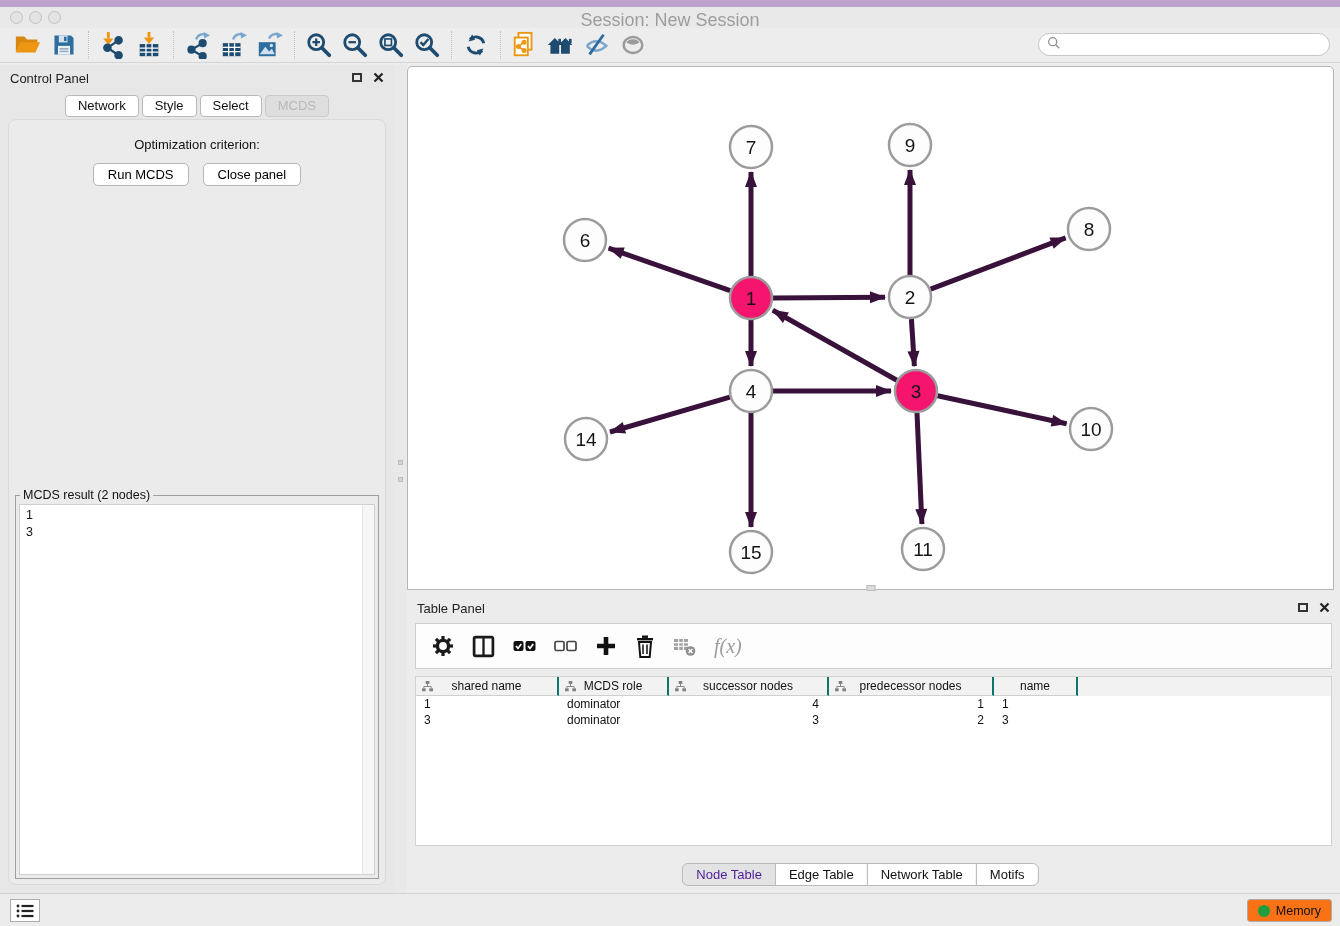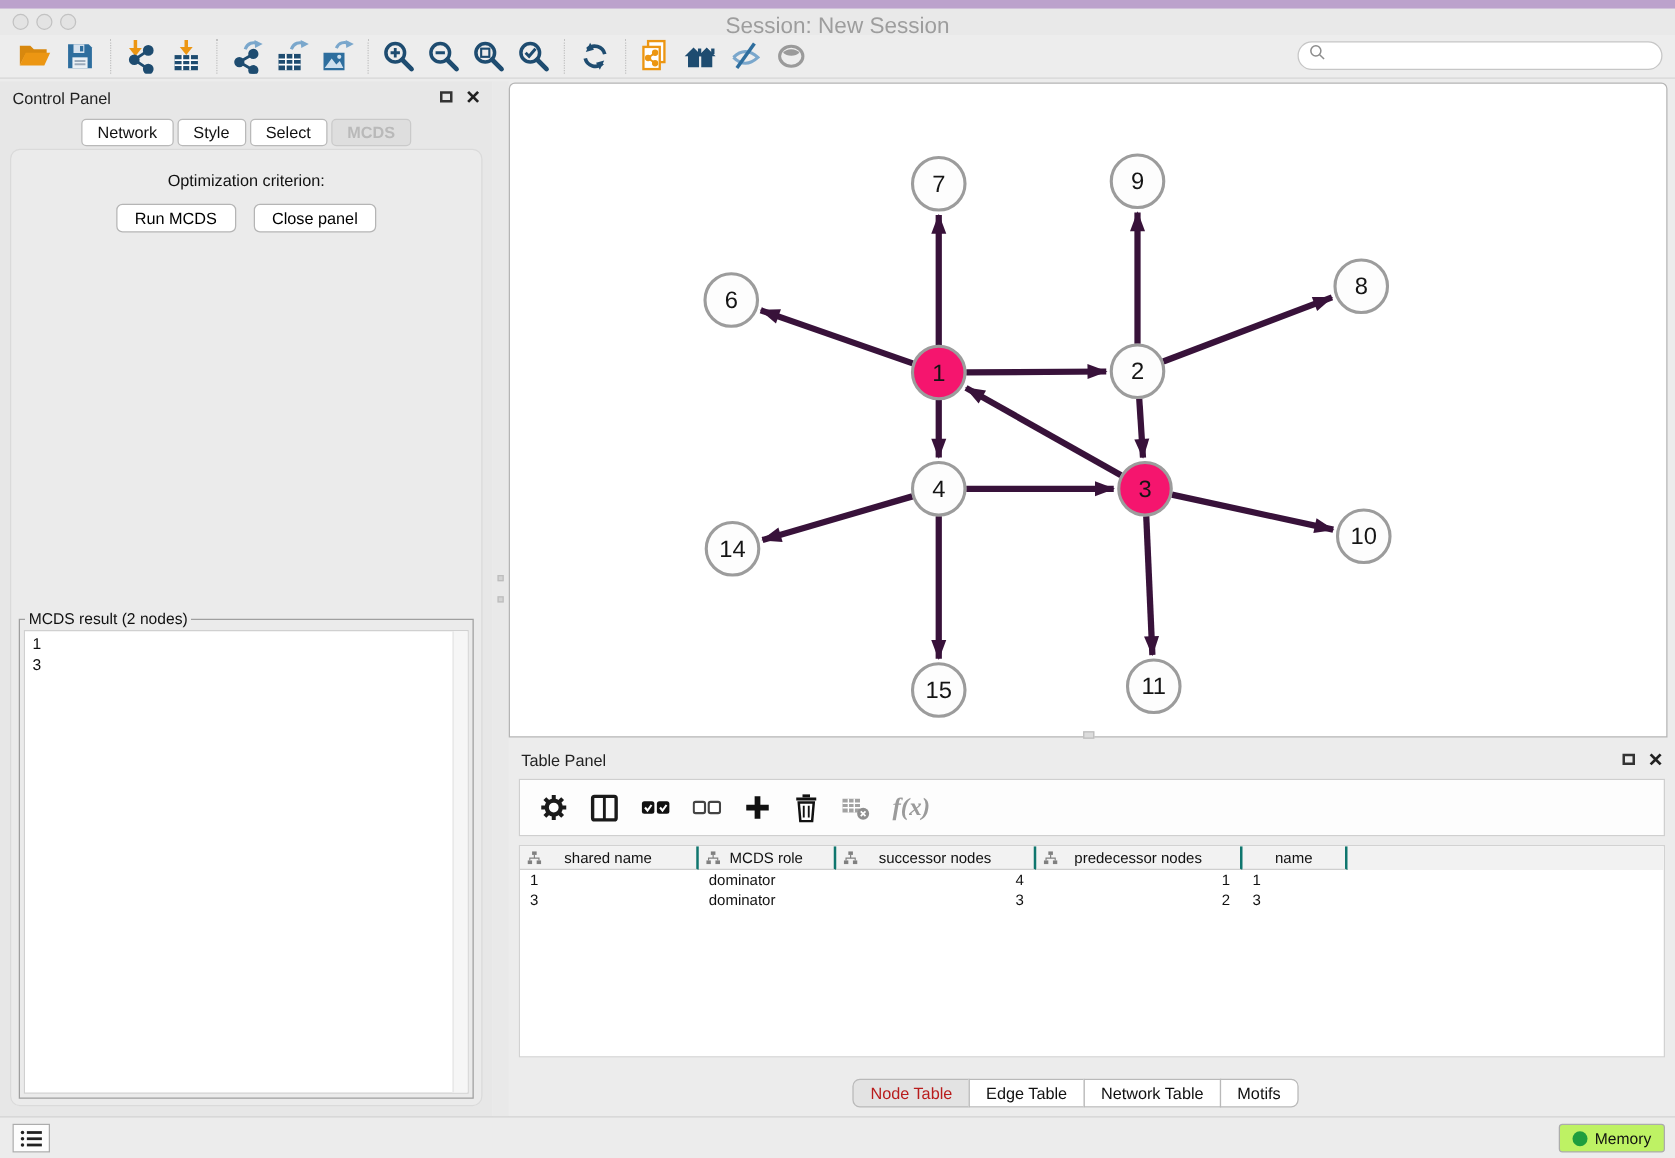--- a/index.html
+++ b/index.html
@@ -19,21 +19,21 @@
   .search-box { position:absolute; right:10px; top:5px; width:292px; height:23px; background:#fff; border:1px solid #C6C6C6; border-radius:12px; display:flex; align-items:center; padding-left:8px; gap:5px; }
   .search-box input { border:none; outline:none; font-size:12px; flex:1; background:transparent; font-family:"Liberation Sans",sans-serif; }
 
   .control-panel { position:absolute; left:0; top:65px; width:394px; bottom:33px; background:#E7E7E7; }
   .panel-header { position:relative; height:26px; }
   .panel-title { position:absolute; left:10px; top:6px; font-size:13px; color:#222; }
   .panel-controls { position:absolute; right:10px; top:7px; display:flex; gap:11px; align-items:center; }
   .float-box { width:10px; height:9px; border:2px solid #333; }
   .ptabs { display:flex; justify-content:center; gap:3px; height:22px; margin-top:4px; }
   .ptab { font-size:13px; padding:2px 12px; background:#fff; border:1px solid #B9B9B9; border-radius:4px; color:#111; white-space:nowrap; }
-  .ptab.selected { background:#DEDEDE; color:#B9B9B9; border-color:#CACACA;font-weight:bold; }
+  .ptab.selected { background:#DEDEDE; color:#B9B9B9; border-color:#CACACA; }
   .inner-panel { position:absolute; left:8px; right:8px; top:54px; bottom:8px; background:#EBEBEB; border:1px solid #DADADA; border-radius:8px; }
   .opt-label { text-align:center; margin-top:17px; font-size:13px; color:#111; }
   .criterion { width:308px; height:23px; margin:8px auto 0; background:#fff; border:1px solid #B5B5B5; border-radius:5px; display:flex; align-items:center; padding:0 6px 0 10px; font-size:13px; }
   .criterion .lbl { flex:1; }
   .btn-row { display:flex; justify-content:center; gap:14px; margin-top:11px; }
   .pbtn { font-size:13px; padding:3px 14px; background:#fff; border:1px solid #B5B5B5; border-radius:5px; font-family:"Liberation Sans",sans-serif; }
   fieldset.result { position:absolute; left:6px; right:6px; top:368px; bottom:5px; border:1px solid #9F9F9F; padding:0; background:transparent; }
   fieldset.result legend { font-size:12.5px; margin-left:4px; padding:0 3px; color:#111; }
   .result-box { position:absolute; left:3px; right:3px; top:2px; bottom:3px; background:#fff; border:1px solid #D0D0D0; font-size:12.5px; padding:2px 0 0 6px; line-height:17px; color:#111; }
   .result-scroll { position:absolute; right:0; top:0; bottom:0; width:12px; background:#F6F6F6; border-left:1px solid #E5E5E5; }
@@ -43,38 +43,38 @@
 
   .network-window { position:absolute; left:407px; top:66px; width:927px; height:524px; background:#fff; border:1px solid #B5B5B5; border-radius:5px 5px 0 0; }
   .nw-titlebar { height:21px; background:linear-gradient(#EFEFEF,#DFDFDF); border-bottom:1px solid #BEBEBE; border-radius:5px 5px 0 0; position:relative; }
   .nw-title { position:absolute; left:0; right:0; top:3px; text-align:center; font-size:13px; color:#222; }
   .nw-lights { position:absolute; left:8px; top:4px; display:flex; gap:7px; }
   .canvas { position:absolute; left:0; top:21px; right:0; bottom:0; }
   .canvas svg { width:100%; height:100%; display:block; }
   .nw-handle { position:absolute; left:50%; bottom:-2px; width:9px; height:6px; background:#DCDCDC; border:1px solid #BDBDBD; transform:translateX(-50%); }
 
   .table-panel { position:absolute; left:407px; top:595px; right:0; bottom:33px; background:#ECECEC; }
-  .tp-toolbar { position:absolute; left:8px; right:8px; top:28px; height:46px; background:#FDFDFD; border:1px solid #CFCFCF; display:flex; align-items:center; gap:18px; padding-left:16px;font-weight:bold; }
+  .tp-toolbar { position:absolute; left:8px; right:8px; top:28px; height:46px; background:#FDFDFD; border:1px solid #CFCFCF; display:flex; align-items:center; gap:18px; padding-left:16px; }
   .fx { font-family:"Liberation Serif",serif; font-style:italic; color:#9B9B9B; font-size:20px; }
   .table-area { position:absolute; left:8px; right:8px; top:81px; height:170px; background:#fff; border:1px solid #D2D2D2; overflow:hidden; }
   .thead { display:flex; height:19px; background:#F2F2F2; }
   .th { position:relative; border-right:2px solid #0f766e; border-bottom:1px solid #CFCFCF; display:flex; align-items:center; justify-content:center; font-size:12px; color:#111; flex:0 0 auto; }
   .th .tree { position:absolute; left:6px; top:4px; }
   .trow { display:flex; height:16px; font-size:12px; color:#111; }
   .td { padding:1px 10px 0 8px; flex:0 0 auto; }
   .td.right { text-align:right; }
   .tp-tabs { position:absolute; left:48.6%; transform:translateX(-50%); top:268px; display:flex; }
   .tp-tab { font-size:13px; padding:3px 13px; background:#fff; border:1px solid #B9B9B9; margin-left:-1px; color:#111; white-space:nowrap; }
   .tp-tab:first-child { border-radius:6px 0 0 6px; margin-left:0; }
   .tp-tab:last-child { border-radius:0 6px 6px 0; }
-  .tp-tab.selected { background:#E3E3E3; color:#b91c1c; }
+  .tp-tab.selected { background:#E3E3E3; color:#4c1d95; }
 
   .status-bar { position:absolute; left:0; right:0; bottom:0; height:33px; background:#ECECEC; border-top:1px solid #D2D2D2; }
   .list-btn { position:absolute; left:10px; top:5px; width:30px; height:23px; background:#FDFDFD; border:1px solid #ACACAC; display:flex; align-items:center; justify-content:center; }
-  .memory-btn { position:absolute; right:8px; top:5px; height:23px; background:#bef264; border:1px solid #ACACAC; border-radius:3px; display:flex; align-items:center; gap:6px; padding:0 10px; font-size:12.5px; color:#111; }
+  .memory-btn { position:absolute; right:8px; top:5px; height:23px; background:#f97316; border:1px solid #ACACAC; border-radius:3px; display:flex; align-items:center; gap:6px; padding:0 10px; font-size:12.5px; color:#111; }
   .mem-dot { width:12px; height:12px; border-radius:50%; background:#1E9E3E; }
 </style>
 </head>
 <body>
 
 <div class="desktop-strip"></div>
 
 <div class="titlebar">
   <div class="traffic">
     <div class="dot"></div>

